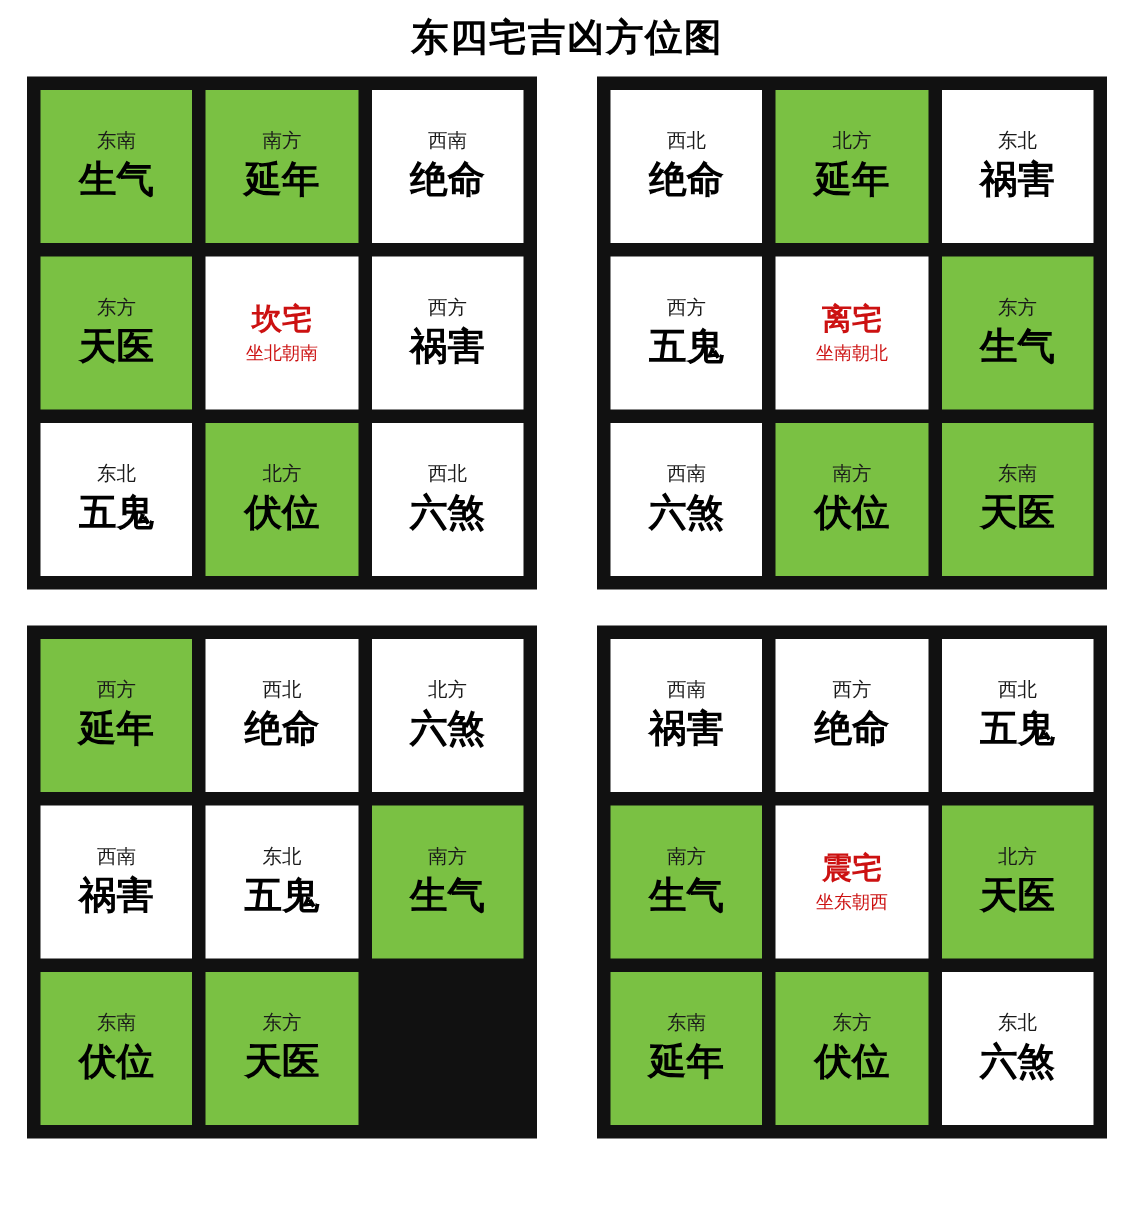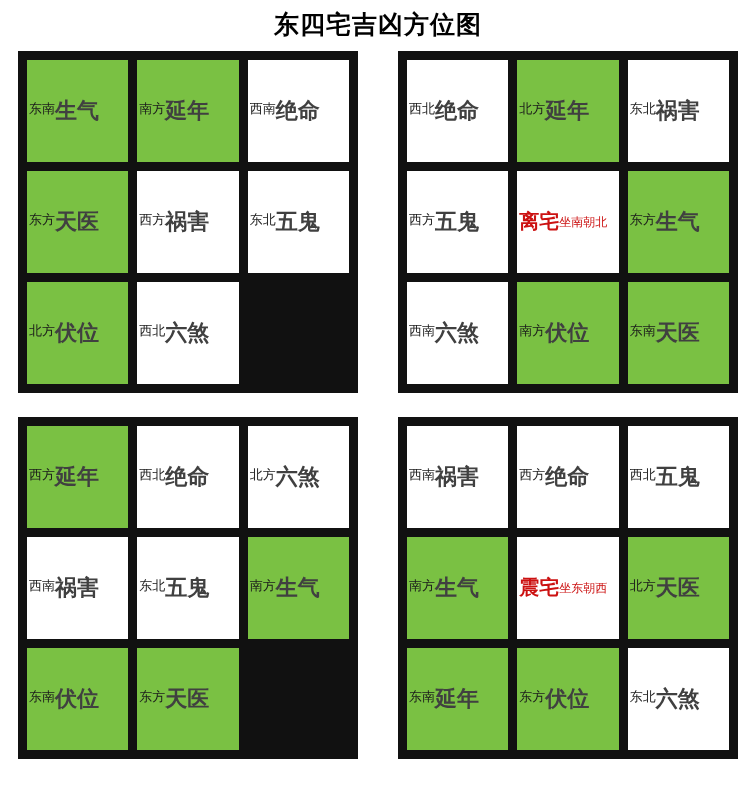--- a/index.html
+++ b/index.html
@@ -41,39 +41,40 @@
     display: grid;
     grid-template-columns: repeat(3, 1fr);
     grid-template-rows: repeat(3, 102px);
     gap: 9px;
     padding: 9px;
     box-sizing: border-box;
   }
   .cell {
     background: #ffffff;
     display: flex;
-    flex-direction: row;
+    flex-direction: column;
     align-items: center;
+    justify-content: center;
     box-sizing: border-box;
     padding: 4px 2px;
   }
   .cell.green {
     background: #7ac143;
   }
   .cell .dir {
     font-size: 13px;
     color: #1a1a1a;
     line-height: 1.3;
     margin-bottom: 4px;
     font-family: "Liberation Serif", serif;
   }
   .cell .name {
-    font-size: 22px;
+    font-size: 25px;
     font-weight: bold;
-    color: #404040;
+    color: #000000;
     line-height: 1.2;
     font-family: "Liberation Serif", serif;
   }
   .cell.center .name {
     color: #cc1111;
     font-size: 20px;
     margin-bottom: 3px;
   }
   .cell.center .sub {
     font-size: 12px;
@@ -100,20 +101,24 @@
           <div class="name">延年</div>
         </div>
         <div class="cell">
           <div class="dir">西南</div>
           <div class="name">绝命</div>
         </div>
         <div class="cell green">
           <div class="dir">东方</div>
           <div class="name">天医</div>
         </div>
+        <div class="cell center">
+          <div class="name">坎宅</div>
+          <div class="sub">坐北朝南</div>
+        </div>
         <div class="cell">
           <div class="dir">西方</div>
           <div class="name">祸害</div>
         </div>
         <div class="cell">
           <div class="dir">东北</div>
           <div class="name">五鬼</div>
         </div>
         <div class="cell green">
           <div class="dir">北方</div>

